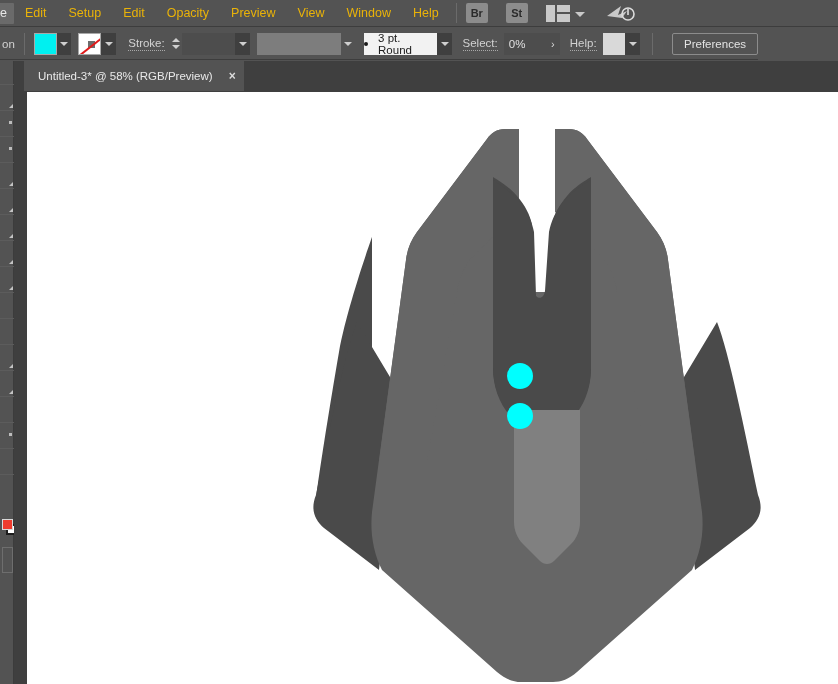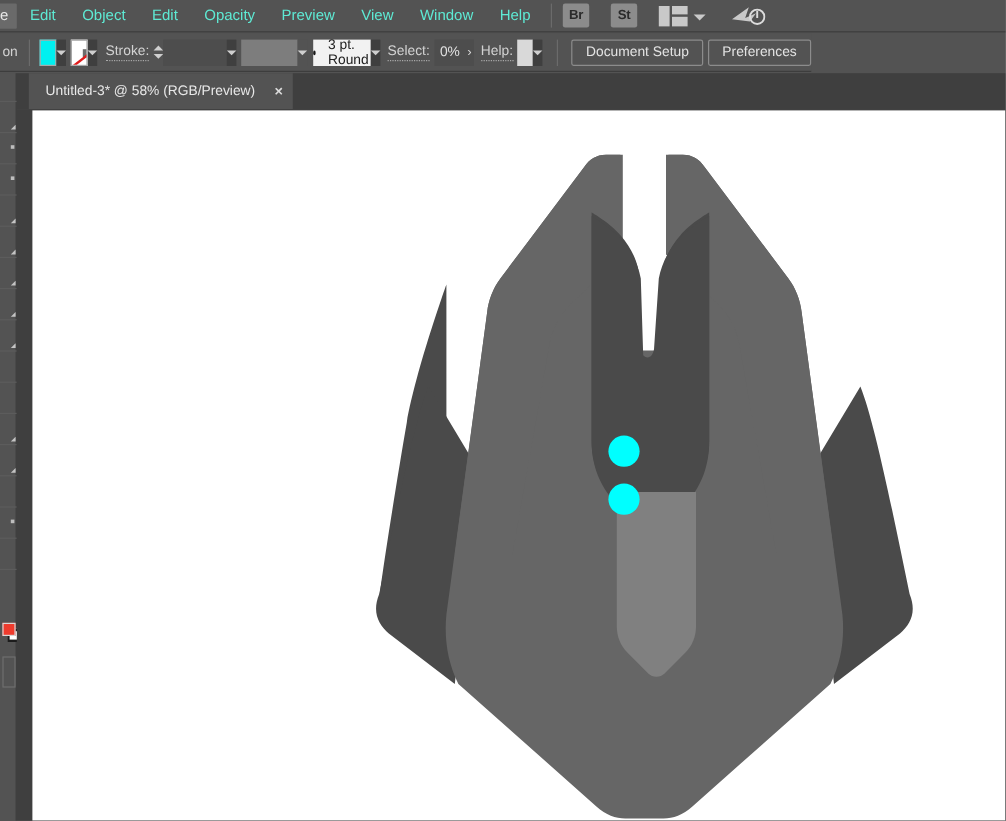--- a/index.html
+++ b/index.html
@@ -14,21 +14,21 @@
   .app { position: relative; width: 838px; height: 684px; background: #535353; }
 
   
   .menubar {
     position: absolute; left: 0; top: 0; width: 838px; height: 27px;
     background: #535353;
     display: flex; align-items: center;
     border-bottom: 1px solid #3d3d3d;
   }
   .menu-item {
-    color: #5eead4; font-size: 12.5px; line-height: 27px;
+    color: #eab308; font-size: 12.5px; line-height: 27px;
     padding: 0 11px; height: 21px; display: flex; align-items: center;
     white-space: nowrap; cursor: default;
   }
   .menu-item.first {
     background: #6a6a6a; color: #e8e8e8;
     margin-left: -14px; padding-left: 14px; padding-right: 7px;
     border-radius: 1px;
   }
   .menubar-sep {
     width: 1px; height: 20px; background: #6b6b6b; margin: 0 9px 0 6px;
@@ -46,21 +46,21 @@
   .arr-c { left: 11px; top: 9px; width: 13px; height: 8px; }
   .chev-sm {
     width: 0; height: 0; border-left: 5px solid transparent;
     border-right: 5px solid transparent; border-top: 5px solid #c9c9c9;
     margin-right: 20px; margin-top: 2px;
   }
   .stock-icon { width: 30px; height: 20px; position: relative; }
 
   
   .controlbar {
-    position: absolute; left: 0; top: 28px; width: 676px; height: 32px;
+    position: absolute; left: 0; top: 28px; width: 758px; height: 32px;
     background: #535353; display: flex; align-items: center;
     border-bottom: 1px solid #3d3d3d;
   }
   .cb-label {
     color: #d2d2d2; font-size: 11.5px; white-space: nowrap;
   }
   .cb-label.dotted {
     border-bottom: 1px dotted #a9a9a9; padding-bottom: 1px; cursor: default;
   }
   .cb-sep { width: 1px; height: 22px; background: #6b6b6b; margin: 0 9px; }
@@ -182,21 +182,21 @@
   .canvas svg { display: block; }
 </style>
 </head>
 <body>
 
 <div class="app">
 
   <div class="menubar">
     <div class="menu-item first">e</div>
     <div class="menu-item">Edit</div>
-    <div class="menu-item">Object</div>
+    <div class="menu-item">Setup</div>
     <div class="menu-item">Edit</div>
     <div class="menu-item">Opacity</div>
     <div class="menu-item">Preview</div>
     <div class="menu-item">View</div>
     <div class="menu-item">Window</div>
     <div class="menu-item">Help</div>
 
     <div class="menubar-sep"></div>
 
     <div class="app-badge">Br</div>
@@ -284,21 +284,20 @@
 
     <div style="width:7px;"></div>
 
     <div class="style-swatch"></div>
     <div class="drop-btn">
         <span class="chev"></span>
       </div>
 
     <div class="cb-sep" style="margin:0 12px;"></div>
 
-    <div class="cb-button">Document Setup</div>
 
     <div style="width:8px;"></div>
 
     <div class="cb-button">Preferences</div>
   </div>
 
   <div class="toolbar">
     <div class="tool-slot" style="height:24px;"></div>
     <div class="tool-slot">
         <span class="tri"></span>

